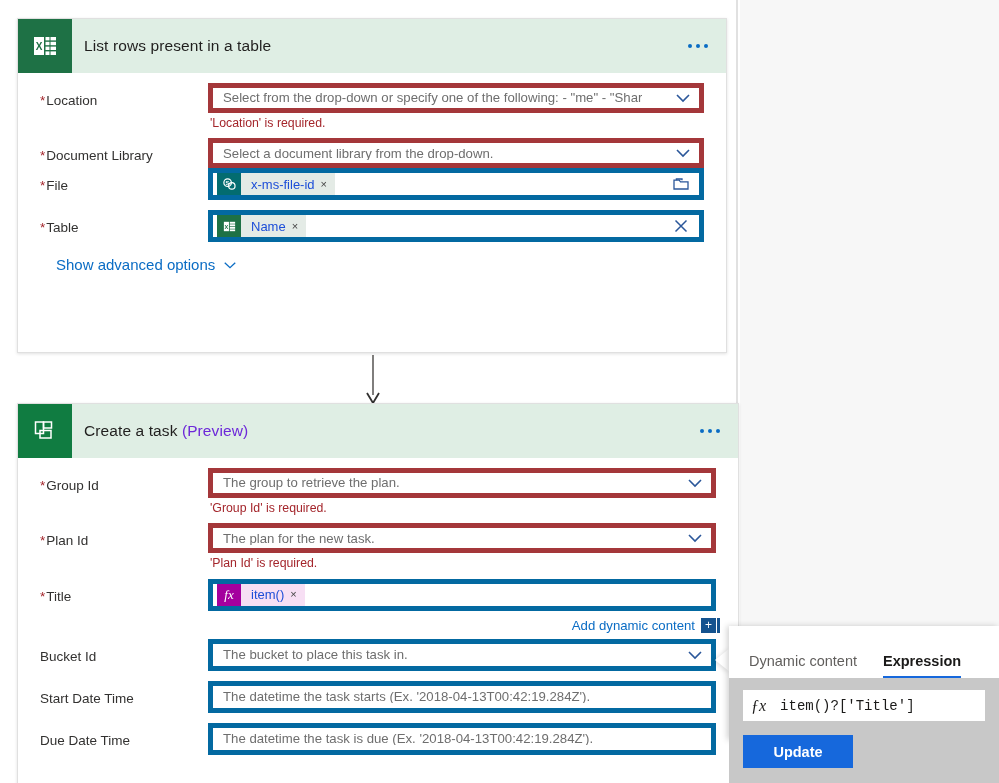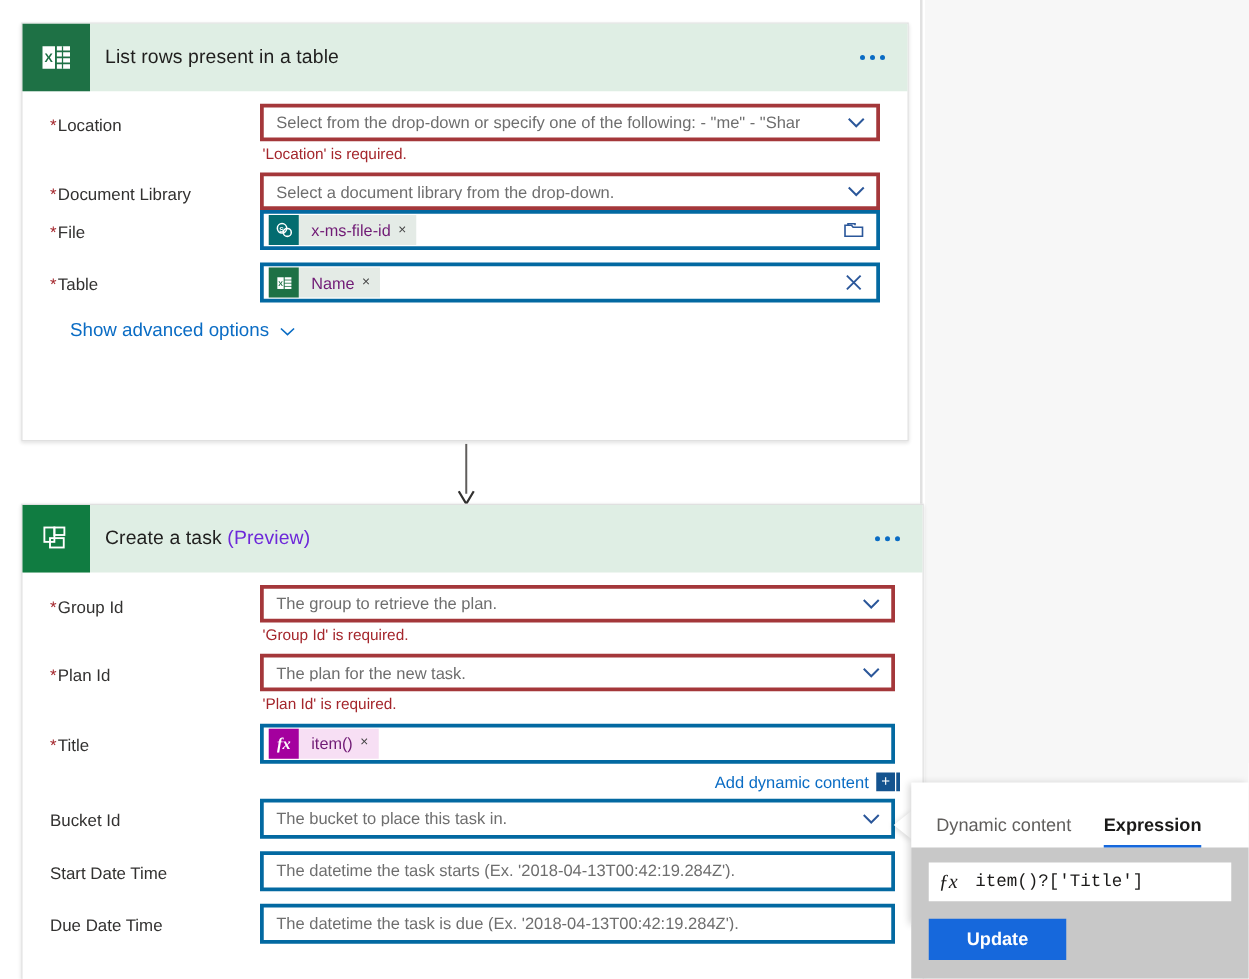--- a/index.html
+++ b/index.html
@@ -67,21 +67,21 @@
     font-size: 13.5px; color: #323130;
     padding-top: 10px;
     line-height: 1.2;
   }
   .row-label .req { color: #a4262c; margin-right: 1px; }
   .row-field { flex: 1 1 auto; min-width: 0; }
 
   .field {
     position: relative;
     height: 30px;
-    border: 3px solid #0369a1;
+    border: 5px solid #0369a1;
     background: #ffffff;
     display: flex; align-items: center;
     padding: 0 30px 0 10px;
     overflow: hidden;
   }
   .field.tall { height: 32px; }
   .field.error { border-color: #a4373a; }
   .field .ph {
     font-size: 13.2px; color: #6e6e6e;
     white-space: nowrap; overflow: hidden;
@@ -113,24 +113,24 @@
   .chip.expr { background: #f7dff4; }
   .chip-ico {
     width: 24px; height: 24px; flex: 0 0 24px;
     display: flex; align-items: center; justify-content: center;
   }
   .chip-ico.sp { background: #036c70; }
   .chip-ico.xl { background: #1e7145; }
   .chip-ico.fx { background: #a4009e; }
   .chip-ico.fx span {
     color: #ffffff; font-family: "Liberation Serif", serif;
-    font-style: italic; font-size: 13px; font-weight: 700; line-height: 1;
+    font-style: italic; font-size: 13px; font-weight: 400; line-height: 1;
   }
   .chip-text {
-    font-size: 13px; color: #701a75; padding: 0 6px 0 10px; white-space: nowrap;
+    font-size: 13px; color: #1d4ed8; padding: 0 6px 0 10px; white-space: nowrap;
   }
   .chip-x {
     font-size: 11px; color: #444; padding-right: 8px; cursor: pointer; line-height: 1;
   }
 
   
   .adv-link {
     display: inline-flex; align-items: center; gap: 8px;
     font-size: 15px; color: #0a6cc4; cursor: pointer;
     padding: 14px 0 16px 16px;

